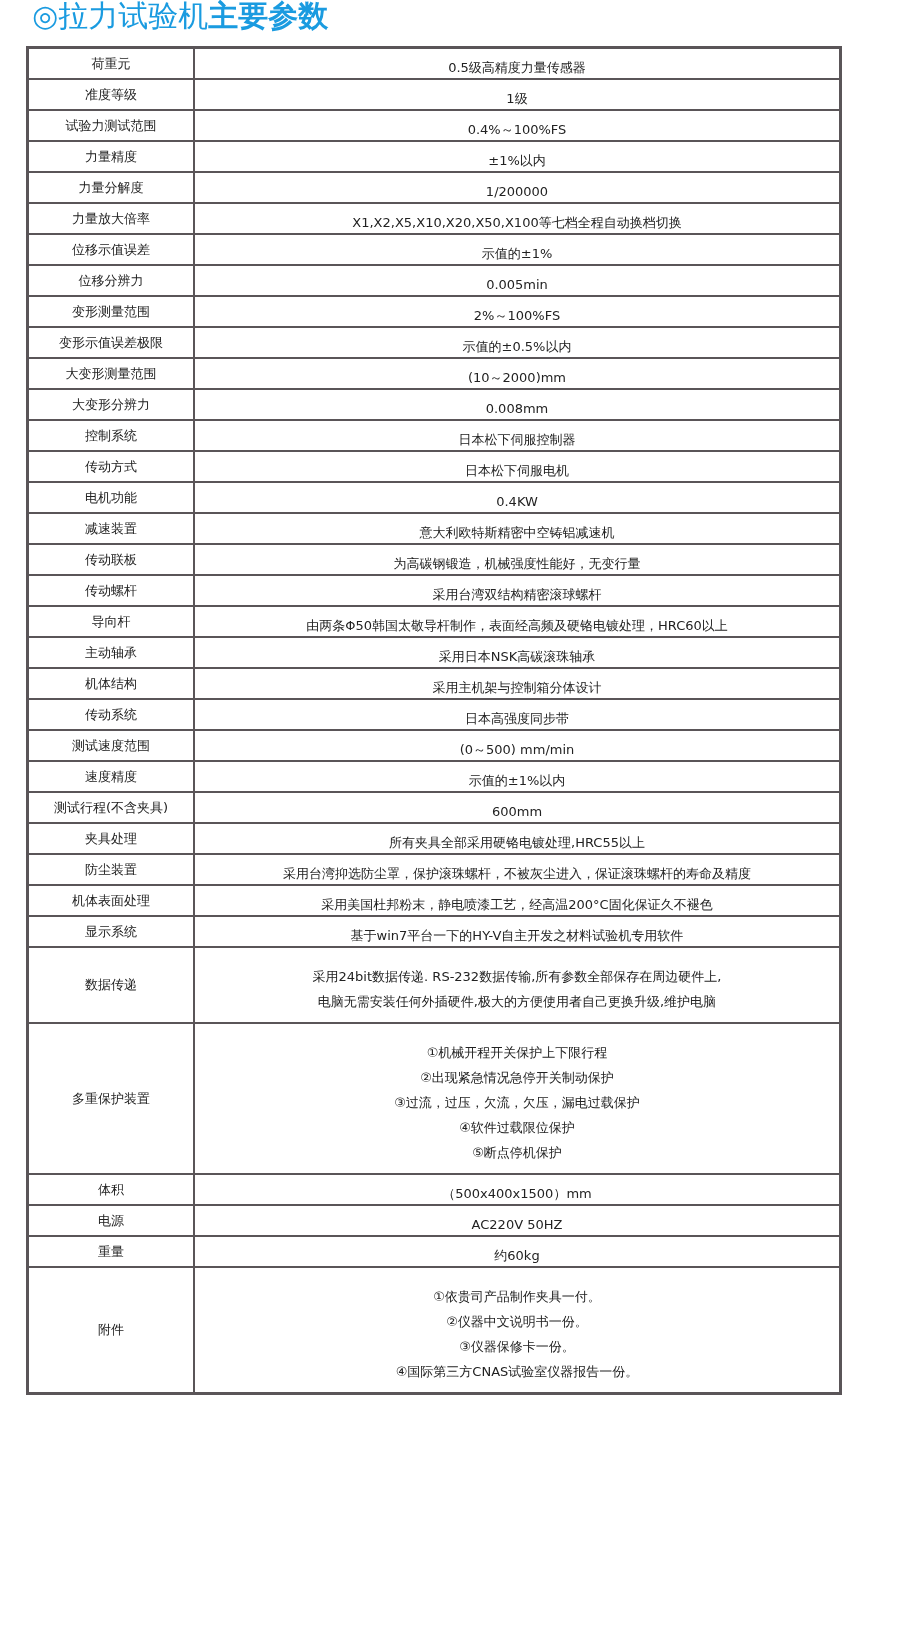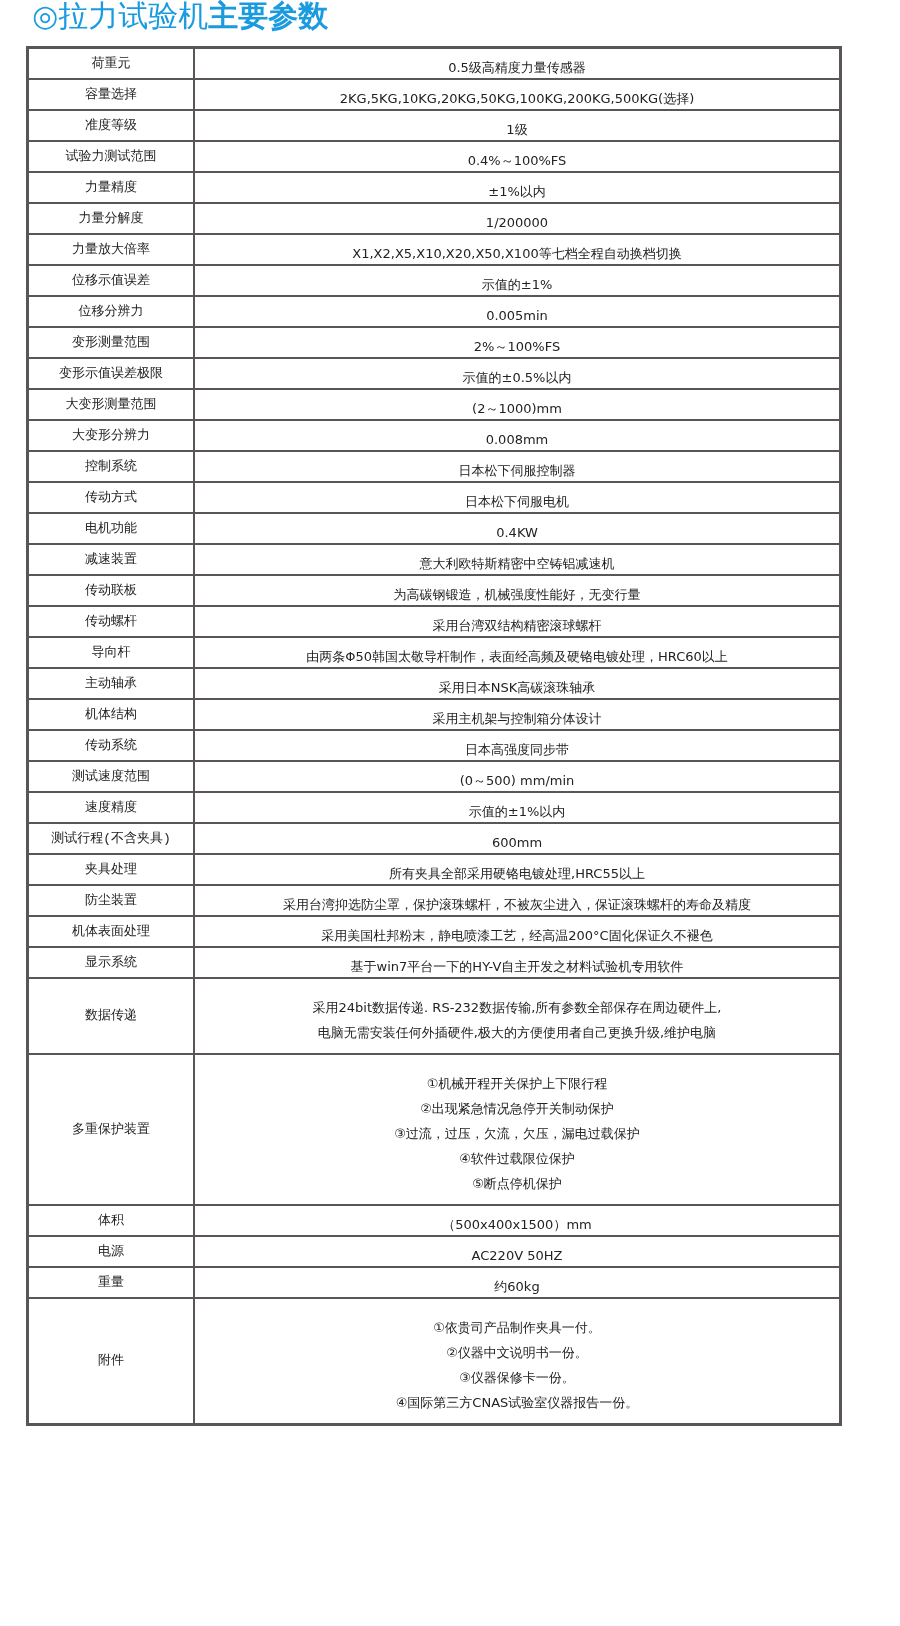--- a/index.html
+++ b/index.html
@@ -6,46 +6,40 @@
   body { width: 900px; height: 1626px; position: relative; overflow: hidden;
          font-family: "DejaVu Sans", "Liberation Sans", sans-serif; color: #222; }
   .title { position: absolute; left: 32px; top: -2px; height: 36px; line-height: 36px;
            font-size: 30px; color: #1a9be0; white-space: nowrap; letter-spacing: 0px; }
   .title .bold { font-weight: bold; }
   .spec-table { position: absolute; left: 26px; top: 46px; width: 816px;
                 border-collapse: collapse; table-layout: fixed;
                 border: 3px solid #5a5558; }
   .spec-table td { border: 2px solid #5a5558; text-align: center; font-size: 13px;
                    padding: 0; height: 29px; line-height: 20px; color: #222; }
-  .spec-table td.k { width: 164px; border-right: 1px solid #7a7577; font-family: Liberation Mono, monospace; }
+  .spec-table td.k { width: 164px; border-right: 1px solid #7a7577; }
   .spec-table td.v div { height: 25px; line-height: 33px; }
   .spec-table td.v.multi { padding: 12px; }
 </style>
 </head>
 <body>
 
 <div class="title">
   <span>◎</span><span>拉力试验机</span><span class="bold">主要参数</span>
 </div>
 
 <table class="spec-table">
   <tbody id="spec-body">
       <tr>
         <td class="k">荷重元</td>
         <td class="v">
           <div>0.5级高精度力量传感器</div>
         </td>
       </tr>
       <tr>
-        <td class="k">容量选择</td>
-        <td class="v">
-          <div>2KG,5KG,10KG,20KG,50KG,100KG,200KG,500KG(选择)</div>
-        </td>
-      </tr>
-      <tr>
         <td class="k">准度等级</td>
         <td class="v">
           <div>1级</div>
         </td>
       </tr>
       <tr>
         <td class="k">试验力测试范围</td>
         <td class="v">
           <div>0.4%～100%FS</div>
         </td>
@@ -88,21 +82,21 @@
       </tr>
       <tr>
         <td class="k">变形示值误差极限</td>
         <td class="v">
           <div>示值的±0.5%以内</div>
         </td>
       </tr>
       <tr>
         <td class="k">大变形测量范围</td>
         <td class="v">
-          <div>(2～1000)mm</div>
+          <div>(10～2000)mm</div>
         </td>
       </tr>
       <tr>
         <td class="k">大变形分辨力</td>
         <td class="v">
           <div>0.008mm</div>
         </td>
       </tr>
       <tr>
         <td class="k">控制系统</td>

